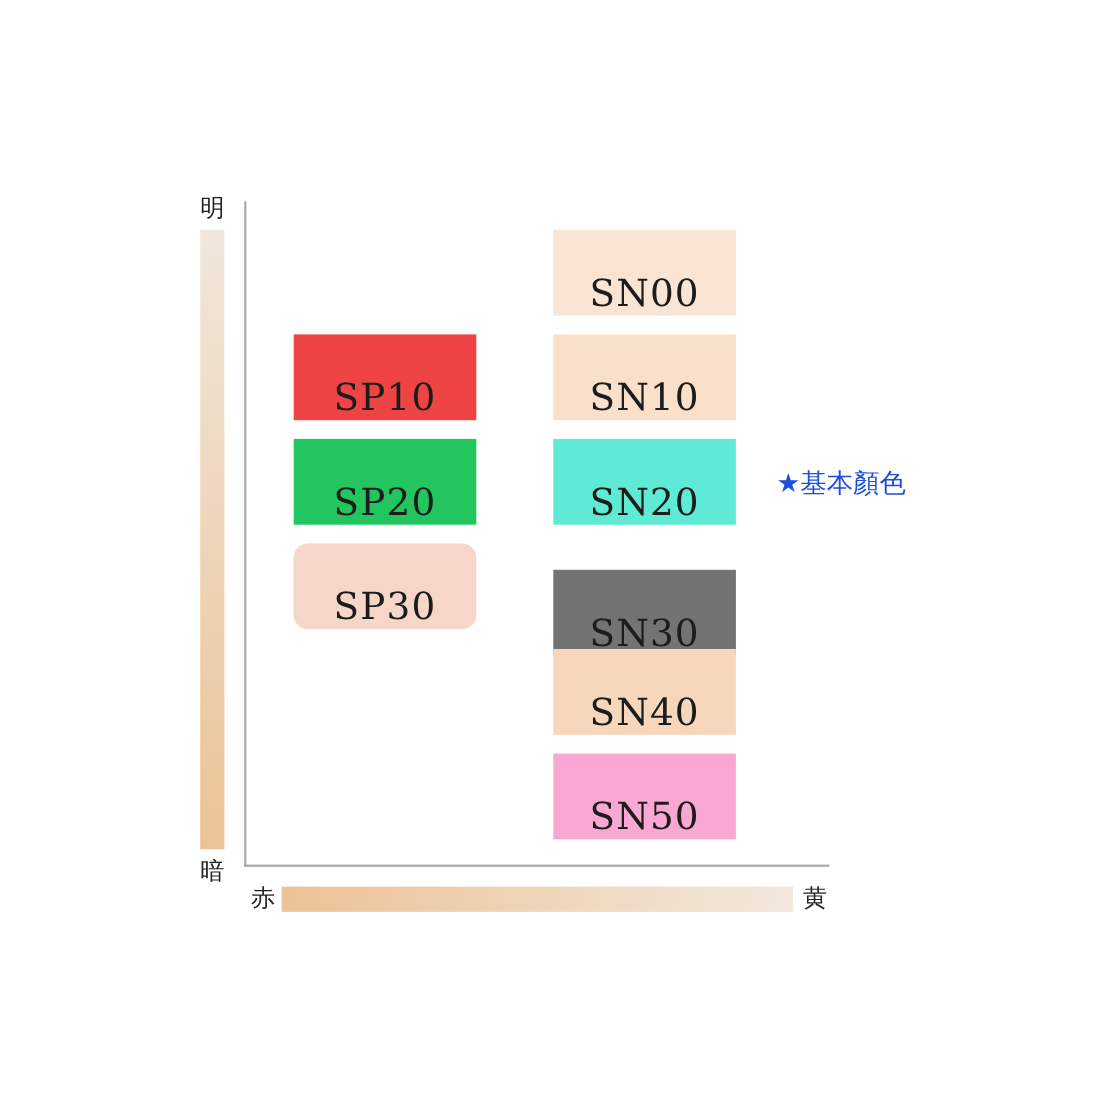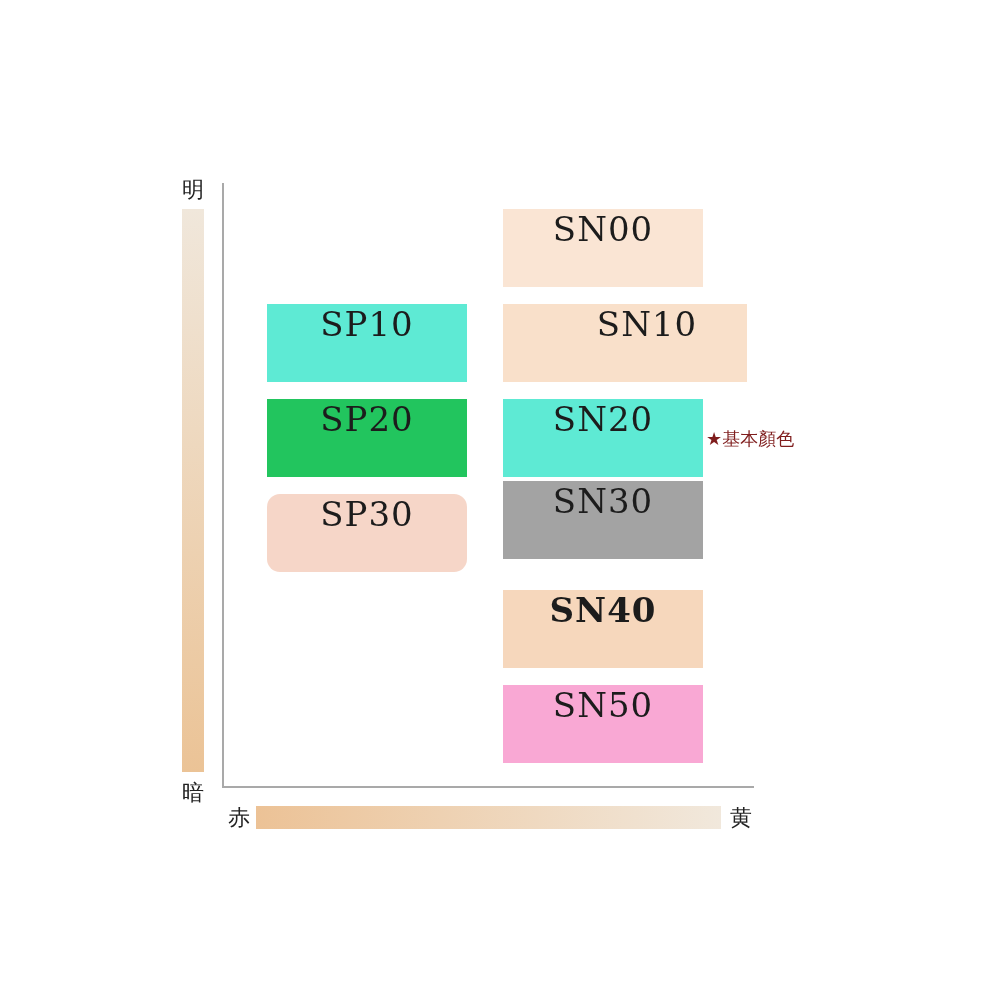--- a/index.html
+++ b/index.html
@@ -4,65 +4,65 @@
 <style>
   html, body { margin: 0; padding: 0; background: #ffffff; }
   body { width: 1000px; height: 1000px; position: relative; overflow: hidden;
          font-family: "DejaVu Sans", sans-serif; color: #1a1a1a; }
   .abs { position: absolute; }
   .axis-label { font-size: 22px; line-height: 24px; width: 24px; text-align: center; color: #222; }
   .vbar { left: 182px; top: 209px; width: 22px; height: 563px; }
   .hbar { left: 256px; top: 806px; width: 465px; height: 23px; }
   .axis-v { left: 222px; top: 183px; width: 2px; height: 605px; background: #a9a9a9; }
   .axis-h { left: 222px; top: 786px; width: 532px; height: 2px; background: #a9a9a9; }
-  .swatch { position: absolute; width: 200px; height: 78px; display: flex; align-items: flex-start;
+  .swatch { position: absolute; width: 166px; height: 78px; display: flex; align-items: flex-end;
             justify-content: center; font-family: "DejaVu Serif", serif; font-size: 34px;
             letter-spacing: 1px; color: #1c1c1c; }
-  .note { font-size: 18px; line-height: 26px; color: #7f1d1d; white-space: nowrap; }
+  .note { font-size: 24px; line-height: 26px; color: #1d4ed8; white-space: nowrap; }
 </style>
 </head>
 <body>
 
 <div class="abs axis-label" style="left:181px; top:178px;">明</div>
 <div class="abs vbar" id="vbar" style="background: linear-gradient(rgb(240, 231, 219), rgb(235, 195, 150));"></div>
 <div class="abs axis-label" style="left:181px; top:781px;">暗</div>
 
 <div class="abs axis-v"></div>
 <div class="abs axis-h"></div>
 
 <div class="abs axis-label" style="left:227px; top:806px;">赤</div>
 <div class="abs hbar" id="hbar" style="background: linear-gradient(to right, rgb(236, 194, 150), rgb(241, 232, 220));"></div>
 <div class="abs axis-label" style="left:729px; top:806px;">黄</div>
 
 <div>
-  <div class="swatch sw-sp" style="left: 267px; top: 304px; background: #5eead4;">
+  <div class="swatch sw-sp" style="left: 267px; top: 304px; background: #ef4444;">
     <span>SP10</span>
   </div>
   <div class="swatch sw-sp" style="left: 267px; top: 399px; background: #22c55e;">
     <span>SP20</span>
   </div>
   <div class="swatch sw-sp" style="left: 267px; top: 494px; background: rgb(246, 214, 200); border-radius: 13px;">
     <span>SP30</span>
   </div>
 </div>
 
 <div>
   <div class="swatch sw-sn" style="left: 503px; top: 209px; background: rgb(250, 229, 212);">
     <span>SN00</span>
   </div>
-  <div class="swatch sw-sn" style="left: 503px; top: 304px; background: rgb(249, 224, 202); padding-left: 44px;">
+  <div class="swatch sw-sn" style="left: 503px; top: 304px; background: rgb(249, 224, 202);">
     <span>SN10</span>
   </div>
   <div class="swatch sw-sn" style="left: 503px; top: 399px; background: #5eead4;">
     <span>SN20</span>
   </div>
-  <div class="swatch sw-sn" style="left: 503px; top: 481px; background: #a3a3a3;">
+  <div class="swatch sw-sn" style="left: 503px; top: 518px; background: #737373;">
     <span>SN30</span>
   </div>
-  <div class="swatch sw-sn" style="left: 503px; top: 590px; background: rgb(246, 215, 188); font-weight: bold;">
+  <div class="swatch sw-sn" style="left: 503px; top: 590px; background: rgb(246, 215, 188);">
     <span>SN40</span>
   </div>
   <div class="swatch sw-sn" style="left: 503px; top: 685px; background: #f9a8d4;">
     <span>SN50</span>
   </div>
 </div>
 
 <div class="abs note" style="left:706px; top:426px;">★基本顏色</div>
 
 </body></html>

